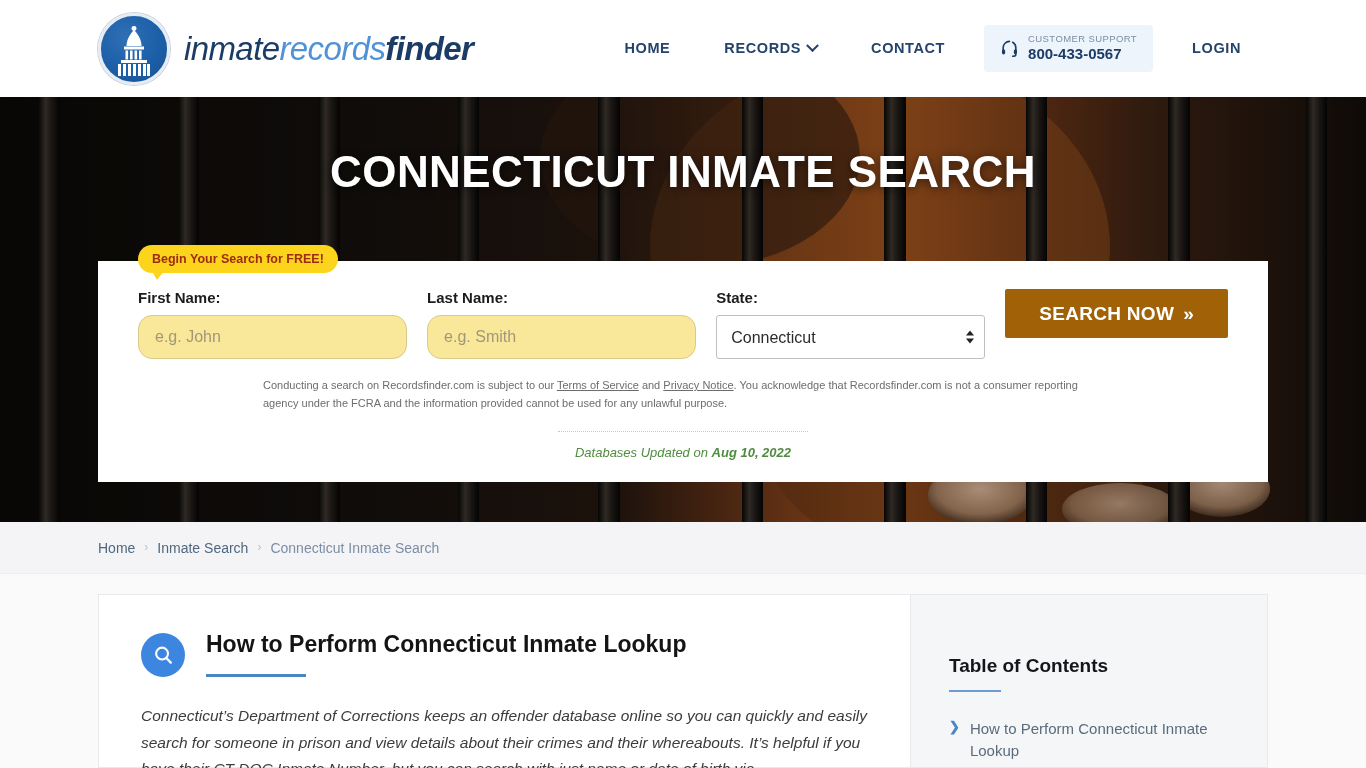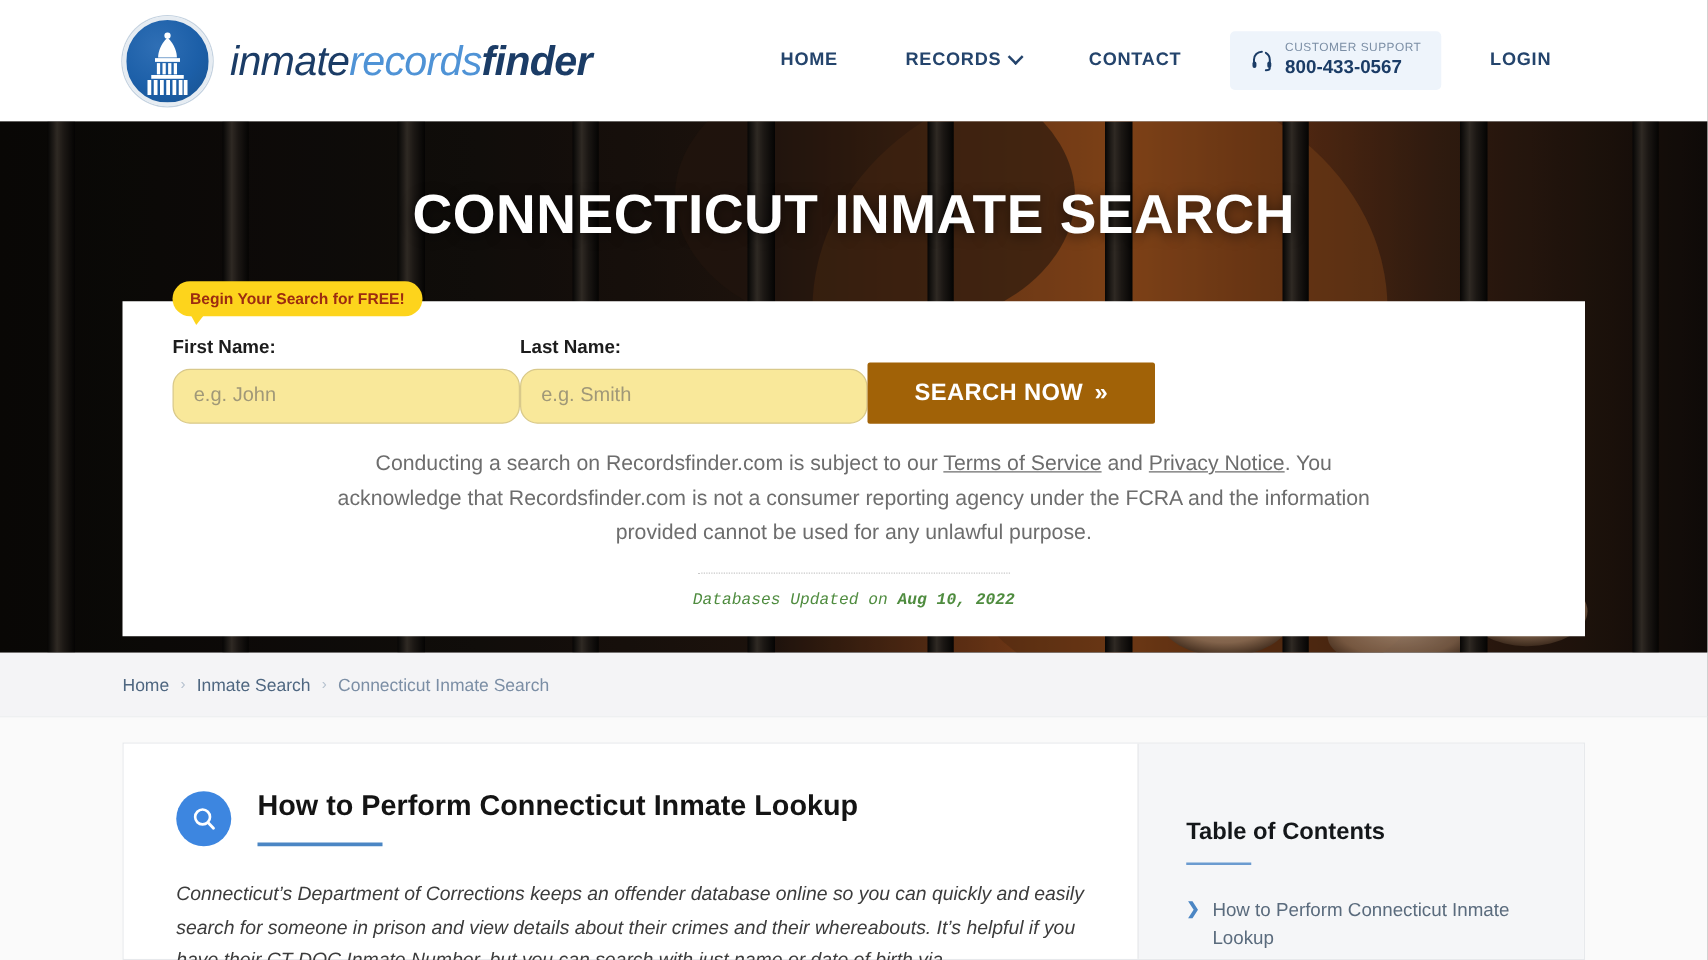--- a/index.html
+++ b/index.html
@@ -77,38 +77,38 @@
   .hero-title {
     position: absolute; top: 50px; left: 0; right: 0;
     text-align: center;
     color: #ffffff;
     font-size: 44px; font-weight: 700; letter-spacing: 0.4px;
     text-shadow: 0 2px 10px rgba(0,0,0,.55);
   }
 
   .search-card {
     position: absolute;
-    left: 98px; right: 98px; top: 144px;
+    left: 98px; right: 98px; top: 164px;
     background: #ffffff;
     padding: 28px 40px 22px 40px;
   }
   .badge {
     position: absolute; top: -16px; left: 40px;
     background: #fdd41c; color: #9c2b10;
     font-size: 12.5px; font-weight: 700;
     padding: 7px 14px; border-radius: 16px;
     white-space: nowrap;
   }
   .badge::after {
     content: ""; position: absolute; left: 14px; bottom: -7px;
     border-left: 5px solid transparent; border-right: 7px solid transparent;
     border-top: 9px solid #fdd41c;
   }
 
-  .form-row { display: flex; align-items: flex-end; }
+  .form-row { display: flex; align-items: flex-start; gap: 20px; }
   .field { display: flex; flex-direction: column; }
   .field.fn, .field.ln { width: 278px; }
   .field.st { width: 278px; }
   .field-label {
     font-size: 15px; font-weight: 700; color: #1c1c1c;
     margin-bottom: 9px;
   }
   .inp {
     height: 44px; border: 1px solid #d9c98a; border-radius: 14px;
     background: #f9e89a; padding: 0 16px;
@@ -137,32 +137,32 @@
   .search-btn {
     height: 49px; width: 230px; border: none; border-radius: 2px;
     background: #a16207; color: #ffffff;
     font-size: 19px; font-weight: 700; letter-spacing: 0.3px;
     cursor: pointer; font-family: "Liberation Sans", sans-serif;
     display: flex; align-items: center; justify-content: center; gap: 9px;
   }
   .search-btn .dchev { font-size: 19px; }
 
   .disclaimer {
-    margin-top: 18px; text-align: center;
-    font-size: 17px; color: #6d6d6d; line-height: 1.63;
+    margin-top: 18px; 
+    font-size: 11px; color: #6d6d6d; line-height: 1.63;
     max-width: 840px; margin-left: auto; margin-right: auto;
   }
   .disclaimer a { color: #6d6d6d; text-decoration: underline; cursor: pointer; }
   .dot-sep {
     width: 250px; height: 1px; margin: 18px auto 0 auto;
     border-top: 1px dotted #c8c8c8;
   }
   .db-updated {
     margin-top: 13px; text-align: center;
-    font-size: 13px; font-style: italic; color: #4f8c3f; font-family: Liberation Mono, monospace;
+    font-size: 13px; font-style: italic; color: #4f8c3f;
   }
   .db-updated b { font-weight: 700; font-style: italic; }
 
   
   .crumbbar {
     background: #f4f4f6; height: 52px;
     display: flex; align-items: center; padding: 0 98px;
     border-bottom: 1px solid #eceef0;
   }
   .crumb { font-size: 14px; color: #4f6781; text-decoration: none; cursor: pointer; }
@@ -348,20 +348,32 @@
       <div class="field fn">
         <label class="field-label">First Name:</label>
         <input class="inp" type="text" placeholder="e.g. John" style="">
       </div>
 
       <div class="field ln">
         <label class="field-label">Last Name:</label>
         <input class="inp" type="text" placeholder="e.g. Smith" style="">
       </div>
 
+      <div class="field st">
+        <label class="field-label">State:</label>
+        <div class="sel-wrap">
+          <select class="sel">
+            <option>Connecticut</option>
+          </select>
+          <span class="sel-arrows">
+            <i class="up"></i>
+              <i class="dn"></i>
+          </span>
+        </div>
+      </div>
 
       <button class="search-btn">
         <span>SEARCH NOW</span>
         <span class="dchev">»</span>
       </button>
     </div>
 
     <div class="disclaimer">
       <span>Conducting a search on Recordsfinder.com is subject to our </span><a>Terms of Service</a><span> and </span><a>Privacy Notice</a><span>. You acknowledge that Recordsfinder.com is not a consumer reporting agency under the FCRA and the information provided cannot be used for any unlawful purpose.</span>
     </div>

